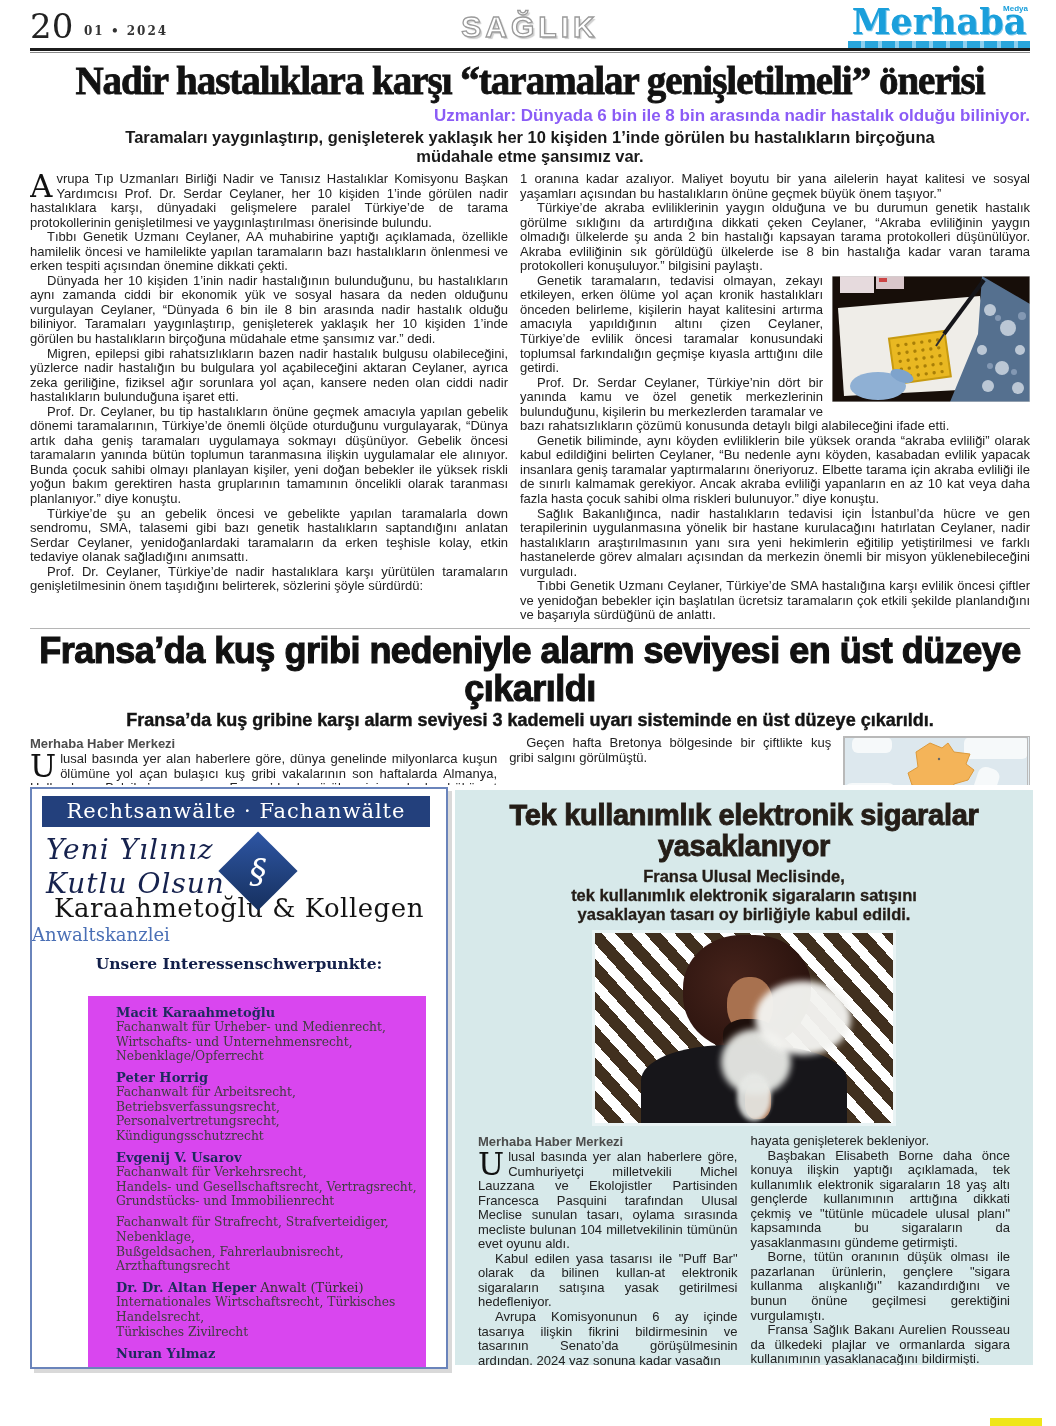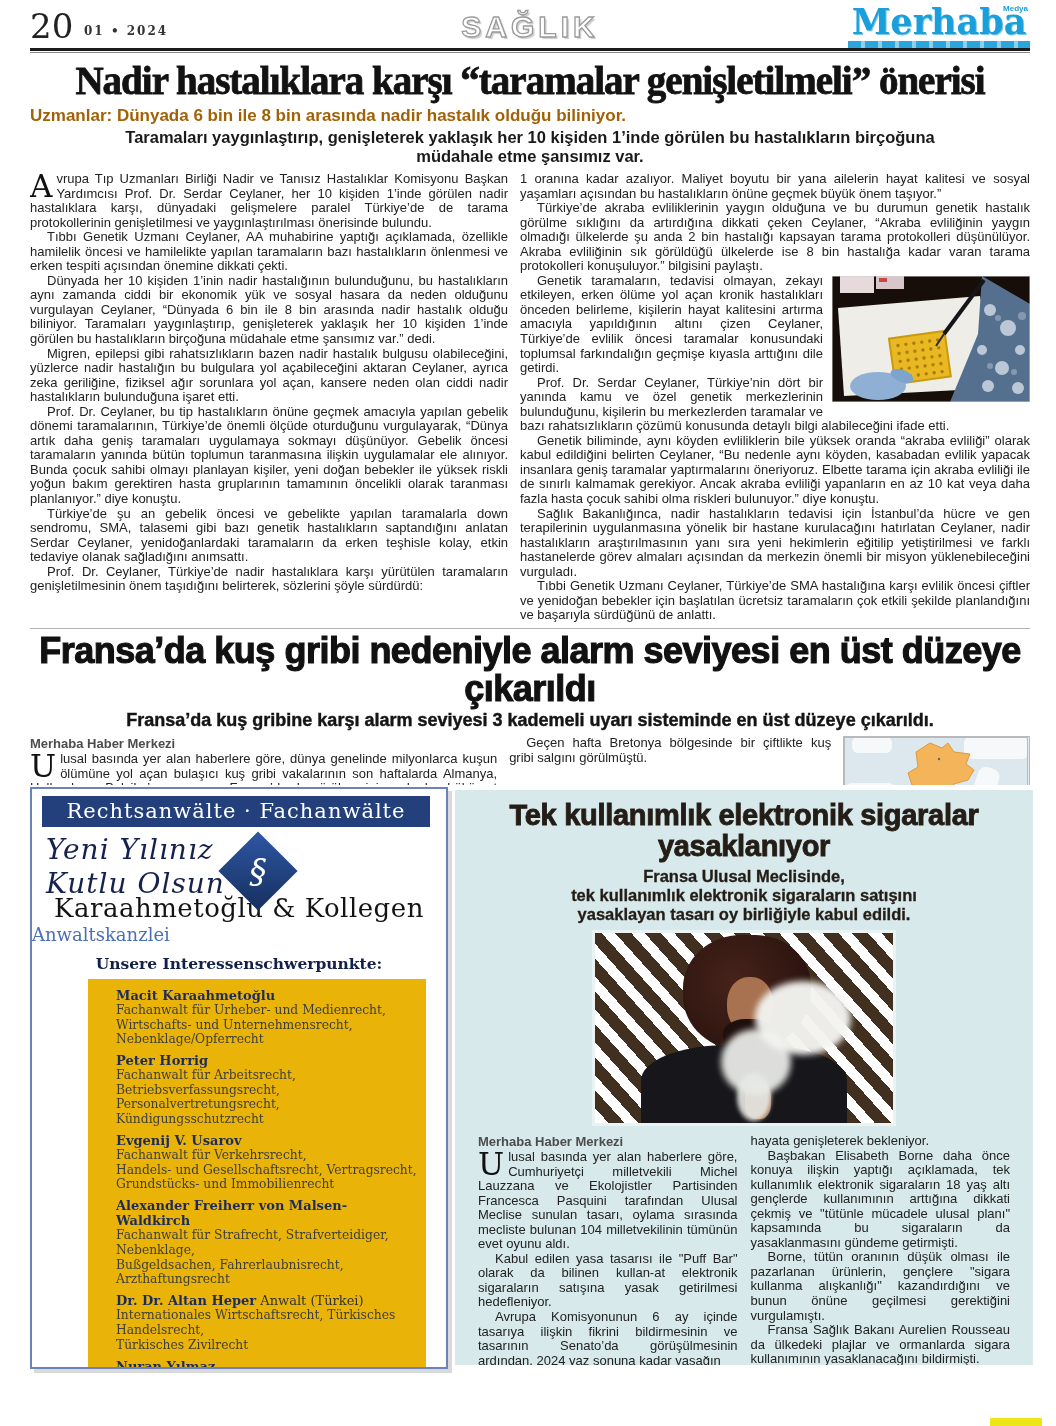--- a/index.html
+++ b/index.html
@@ -15,21 +15,21 @@
   .brand{position:absolute;right:0;top:-2px;width:182px;text-align:center;}
   .brand-name{font-family:"DejaVu Serif",serif;font-weight:bold;font-size:35px;
             color:#1a9fdb;line-height:36px;text-shadow:1px 1px 0 #7fc9ea;}
   .brand-tag{position:absolute;right:2px;top:0px;font-size:8px;color:#1a9fdb;font-weight:bold;}
   .brand-bar{height:8px;margin-top:1px;background:repeating-linear-gradient(90deg,#2aa6dc 0 13px,#8ecfee 13px 17px);}
   .rule{position:absolute;top:48px;left:30px;right:26px;border-top:3px solid #1c1c1c;border-bottom:1px solid #8a8a8a;height:1px;}
   
   .a1{position:absolute;top:56px;left:30px;right:26px;height:570px;overflow:hidden;}
   .a1 h1{margin:4px 0 4px;text-align:center;font-family:Liberation Serif, serif;font-size:39px;line-height:42px;
          color:#121212;-webkit-text-stroke:0.8px #121212;letter-spacing:-1px;}
-  .deck1{text-align:left;font-size:17px;font-weight:bold;color:#a16207;margin:2px 0;}
+  .deck1{text-align:right;font-size:17px;font-weight:bold;color:#8b5cf6;margin:2px 0;}
   .deck2{text-align:center;font-size:16.5px;font-weight:bold;color:#1a1a1a;white-space:pre-line;line-height:19px;margin:2px 0 6px;}
   .cols{display:flex;gap:12px;}
   .colL{width:478px;}
   .colR{width:510px;}
   .body-col p{margin:0;text-align:justify;font-size:13px;line-height:14.55px;color:#222;}
   .body-col p.ind{text-indent:17px;}
   .dropcap{float:left;font-family:"DejaVu Serif",serif;font-size:31px;line-height:26px;padding:1px 4px 0 0;color:#111;}
   .lab-float{float:right;width:198px;height:126px;margin:2px 0 4px 9px;display:block;}
   
   .a2{position:absolute;top:628px;left:30px;right:26px;height:156px;border-top:1px solid #b5b5b5;overflow:hidden;}
@@ -49,21 +49,21 @@
       font-size:21px;line-height:31px;height:31px;letter-spacing:1px;}
   .ad-greet{position:relative;height:94px;margin:6px 0 0 14px;}
   .greet-line{font-style:italic;font-size:28px;line-height:34px;color:#16224e;letter-spacing:1px;white-space:pre-line;}
   .diamond{position:absolute;left:184px;top:10px;width:56px;height:56px;transform:rotate(45deg);
       background:linear-gradient(135deg,#2e56a4,#16305e);}
   .diamond span{position:absolute;left:0;top:0;width:56px;height:56px;transform:rotate(-45deg);
       color:#fff;font-size:34px;line-height:56px;text-align:center;font-style:italic;}
   .ad-firm{text-align:center;font-size:26px;color:#141414;margin-top:-8px;letter-spacing:0.5px;}
   .ad-sub{text-align:left;font-size:18px;color:#4a6fb5;margin-top:1px;}
   .ad-interests{text-align:center;font-size:15.5px;font-weight:bold;color:#13204a;margin:9px 0 6px;}
-  .ad-graybox{margin:0 20px 0 56px;background:#eab308;padding:9px 8px 8px 28px;}
+  .ad-graybox{margin:17px 20px 0 56px;background:#d946ef;padding:9px 8px 8px 28px;}
   .lawyer{margin-bottom:6.5px;}
   .lawyer .nm{font-size:13px;font-weight:bold;color:#1c2b5c;line-height:15px;}
   .lawyer .nm .sfx{font-weight:normal;color:#333;}
   .lawyer .ln{font-size:12.3px;color:#3f3f3f;line-height:14.6px;white-space:pre-line;}
   
   .a3{position:absolute;top:790px;left:455px;width:578px;height:575px;background:#d7e9ea;
       padding:6px 23px;box-sizing:border-box;overflow:hidden;}
   .a3 h3{margin:4px 0 3px;text-align:center;font-size:29px;line-height:31px;color:#241d17;
       -webkit-text-stroke:0.9px #241d17;letter-spacing:-0.3px;font-weight:bold;}
   .a3 .deck{text-align:center;font-size:16.5px;font-weight:bold;color:#241d17;white-space:pre-line;
@@ -257,21 +257,20 @@
         <div class="ln">Fachanwalt für Arbeitsrecht, Betriebsverfassungsrecht,
 Personalvertretungsrecht, Kündigungsschutzrecht</div>
       </div>
       <div class="lawyer">
         <div class="nm"><span>Evgenij V. Usarov</span><span class="sfx"></span></div>
         <div class="ln">Fachanwalt für Verkehrsrecht,
 Handels- und Gesellschaftsrecht, Vertragsrecht,
 Grundstücks- und Immobilienrecht</div>
       </div>
       <div class="lawyer">
-        <div class="nm"><span>Alexander Freiherr von Malsen-Waldkirch</span><span class="sfx"></span></div>
         <div class="ln">Fachanwalt für Strafrecht, Strafverteidiger, Nebenklage,
 Bußgeldsachen, Fahrerlaubnisrecht, Arzthaftungsrecht</div>
       </div>
       <div class="lawyer">
         <div class="nm"><span>Dr. Dr. Altan Heper</span><span class="sfx"> Anwalt (Türkei)</span></div>
         <div class="ln">Internationales Wirtschaftsrecht, Türkisches Handelsrecht,
 Türkisches Zivilrecht</div>
       </div>
       <div class="lawyer">
         <div class="nm"><span>Nuran Yılmaz</span><span class="sfx"></span></div>

